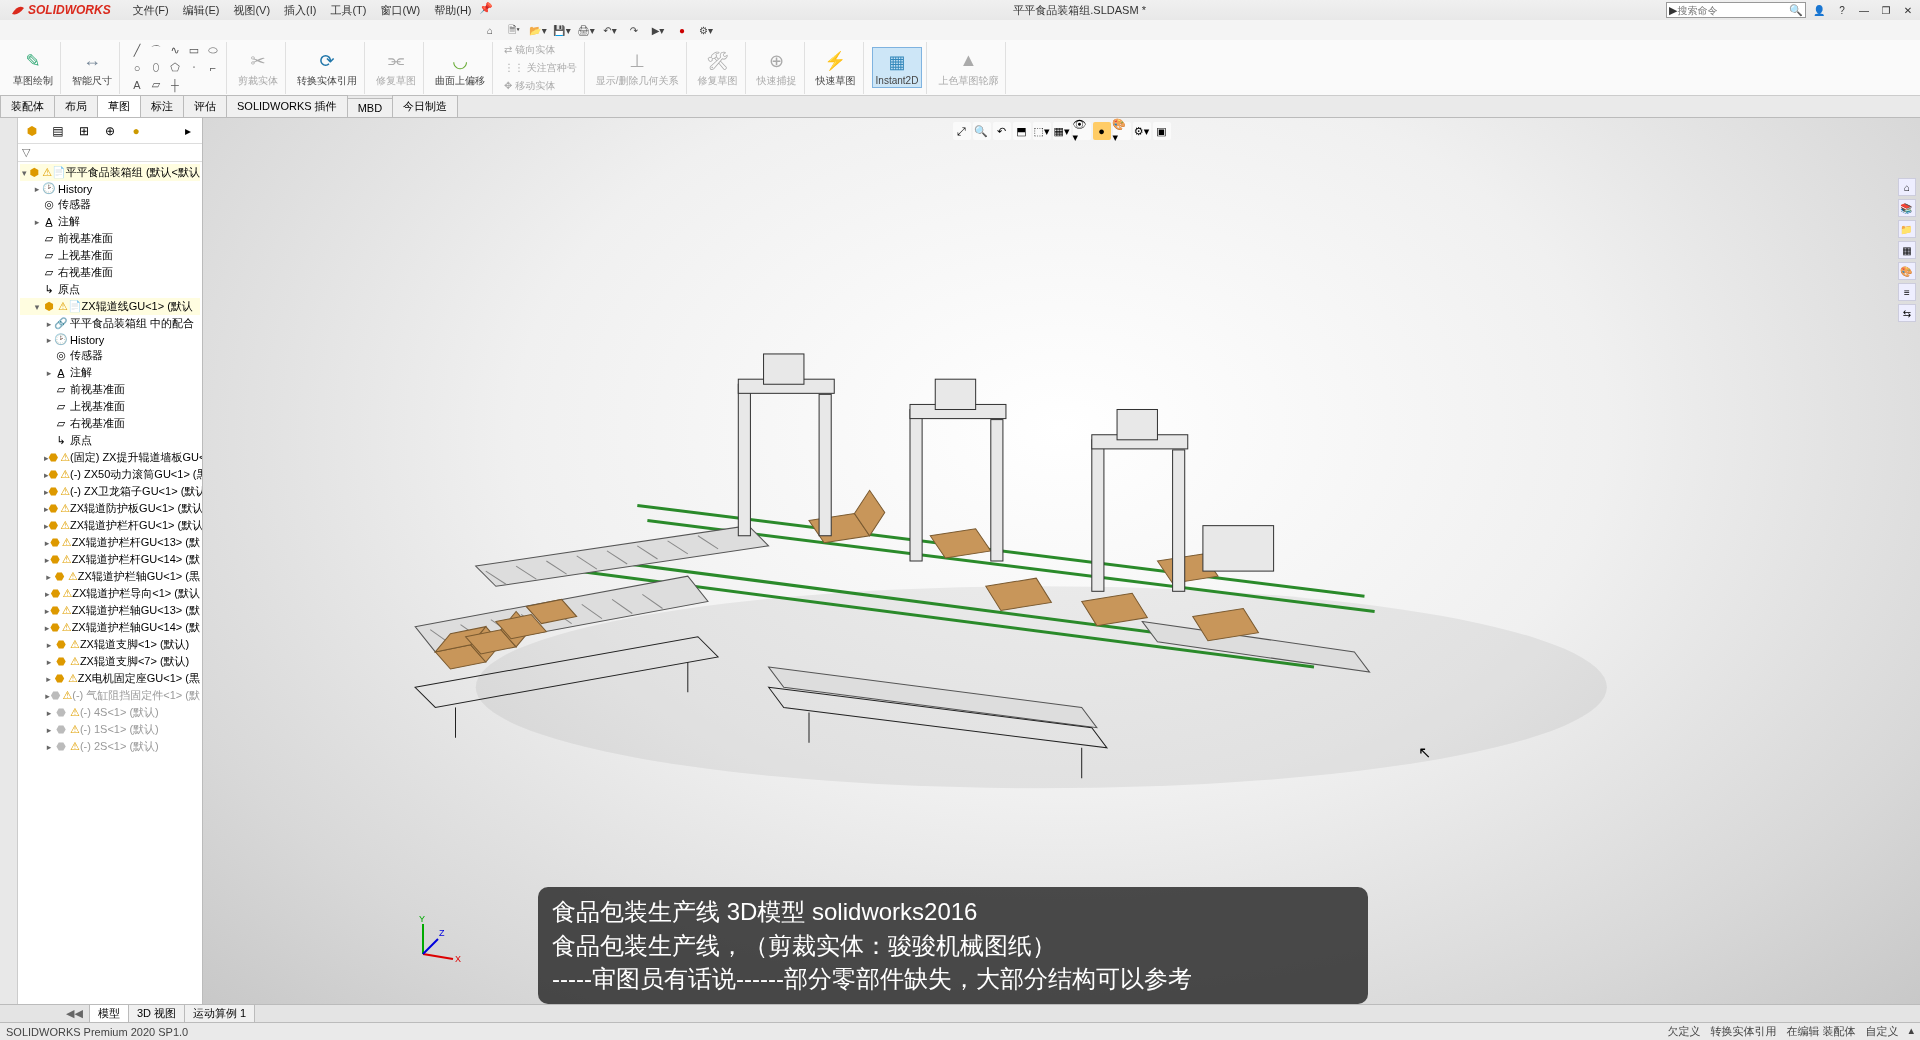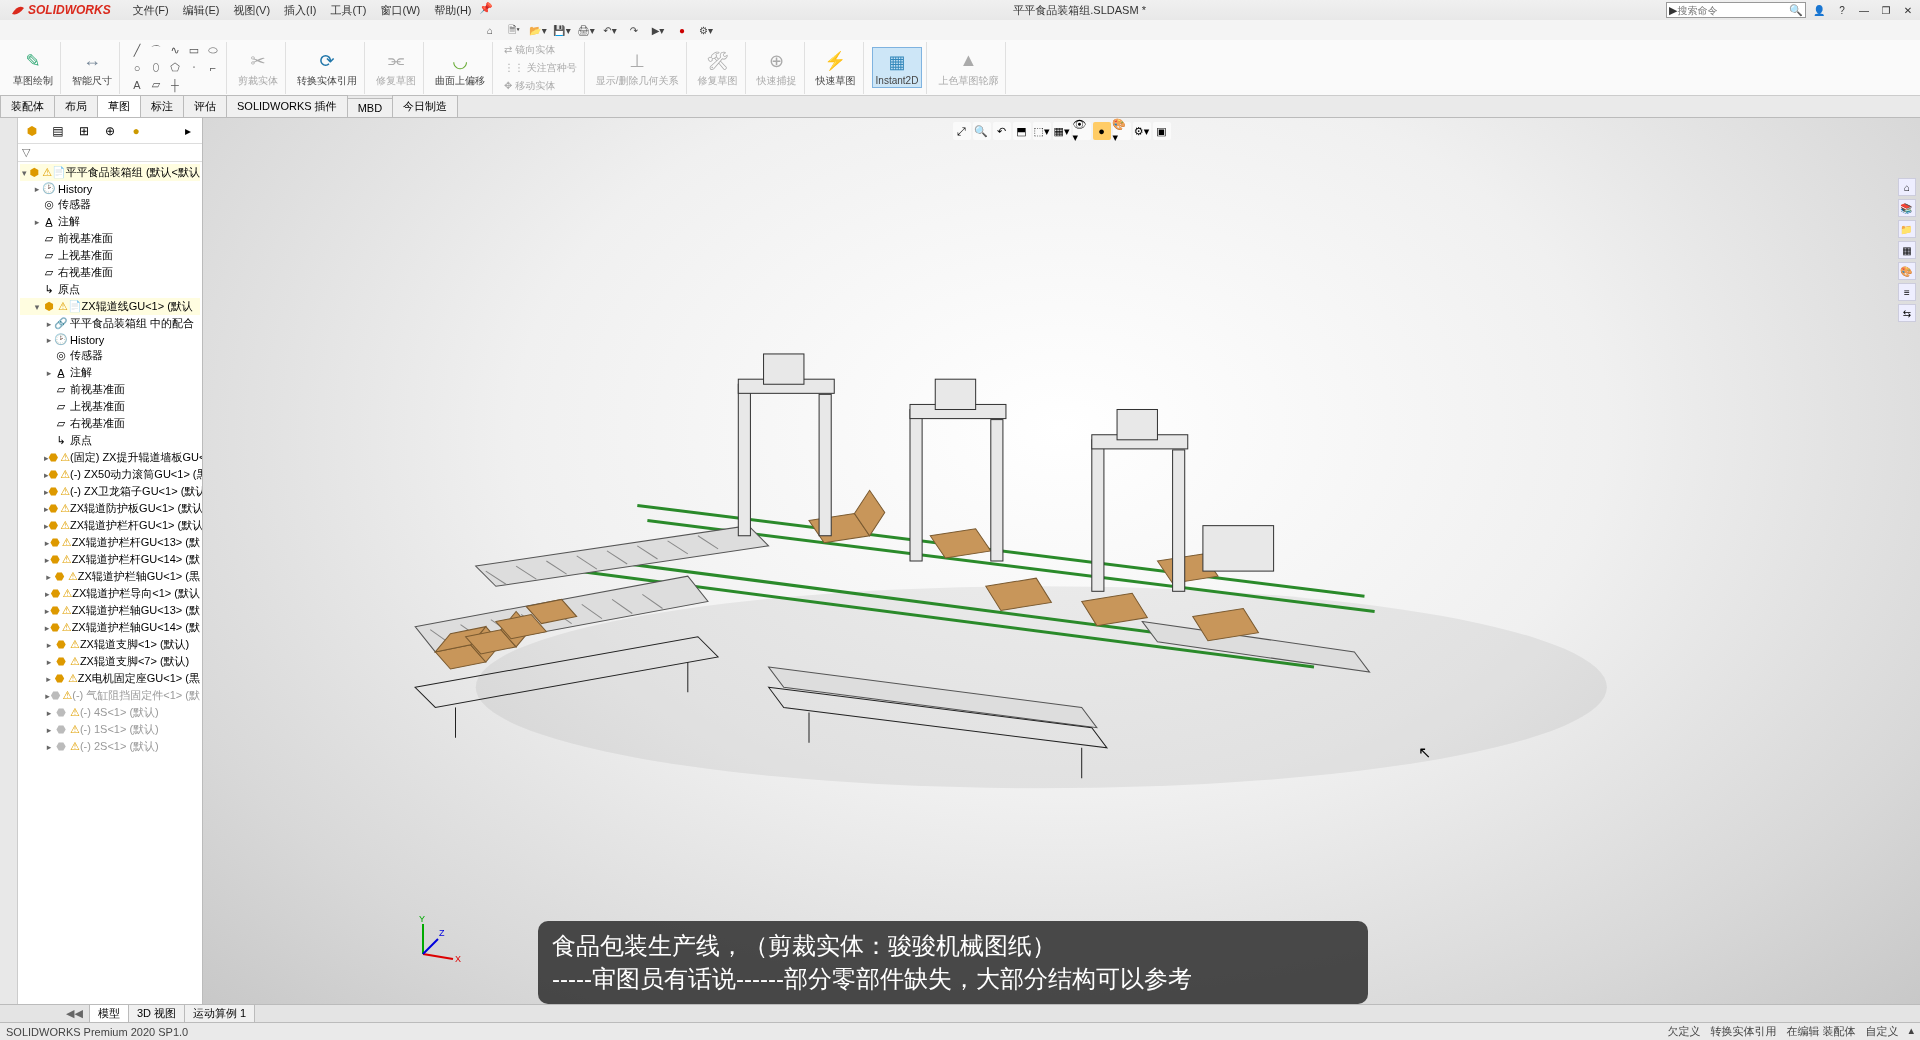--- a/index.html
+++ b/index.html
@@ -559,20 +559,21 @@
         <text x="6" y="8" font-size="9" fill="#0a0">Y</text>
       <line x1="10" y1="40" x2="40" y2="45" stroke="#d00" stroke-width="2"></line>
         <text x="42" y="48" font-size="9" fill="#d00">X</text>
       <line x1="10" y1="40" x2="25" y2="25" stroke="#00d" stroke-width="2"></line>
         <text x="26" y="22" font-size="9" fill="#00d">Z</text>
     </svg>
 
     <div class="cursor" style="left:1215px; top:625px;">↖</div>
 
     <div class="caption">
+      <div>食品包装生产线 3D模型 solidworks2016</div>
       <div>食品包装生产线，（剪裁实体：骏骏机械图纸）</div>
       <div>-----审图员有话说------部分零部件缺失，大部分结构可以参考</div>
     </div>
   </div>
 </div>
 
 <div class="bottom-tabs">
   <span class="arrows">◀◀</span>
   <span class="bt active">模型</span>
   <span class="bt">3D 视图</span>

